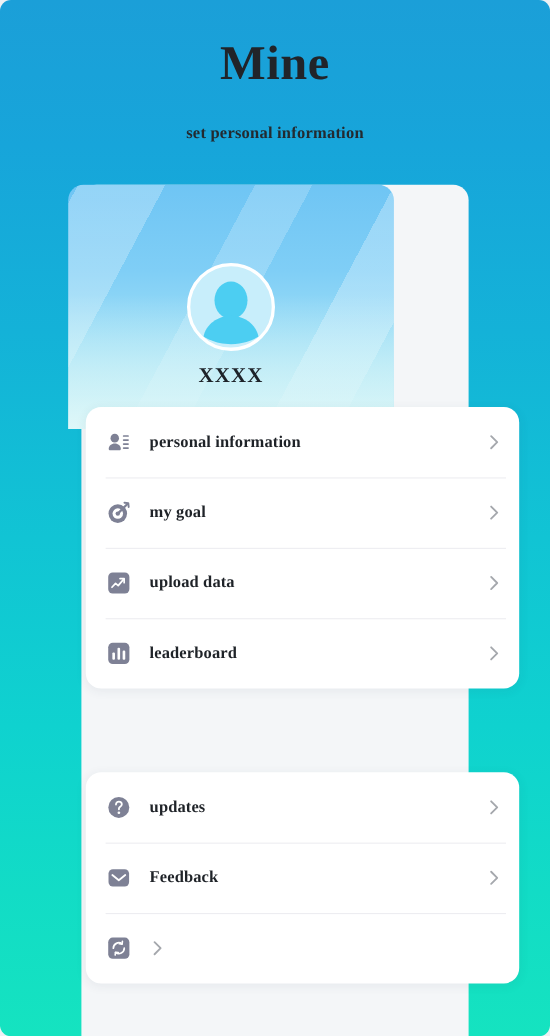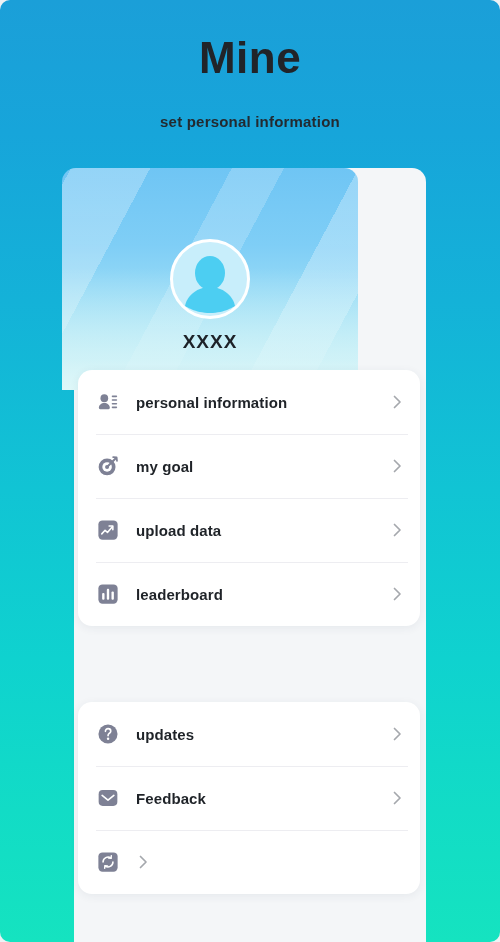--- a/index.html
+++ b/index.html
@@ -18,20 +18,21 @@
     overflow: hidden;
     border-radius: 10px;
     background: linear-gradient(180deg,
         #1b9fd8 0%,
         #17a5da 14%,
         #14b2d8 32%,
         #11c4d4 52%,
         #0fd2cf 70%,
         #12dcc6 86%,
         #15e3c0 100%);
+    font-family: Liberation Serif, serif;
   }
 
   
   .page-title {
     position: absolute;
     top: 36px;
     left: 0;
     width: 100%;
     text-align: center;
     font-size: 44px;
@@ -126,21 +127,21 @@
     font-weight: bold;
     color: #1d2228;
     letter-spacing: 1px;
     z-index: 2;
   }
 
   
   .menu-card {
     position: absolute;
     left: 78px;
-    width: 342px;
+    width: 394px;
     background: #ffffff;
     border-radius: 14px;
     box-shadow: 0 2px 10px rgba(40, 60, 80, 0.07);
     overflow: hidden;
   }
   #menu-card-1 { top: 370px; }
   #menu-card-2 { top: 702px; }
 
   .menu-row {
     position: relative;

